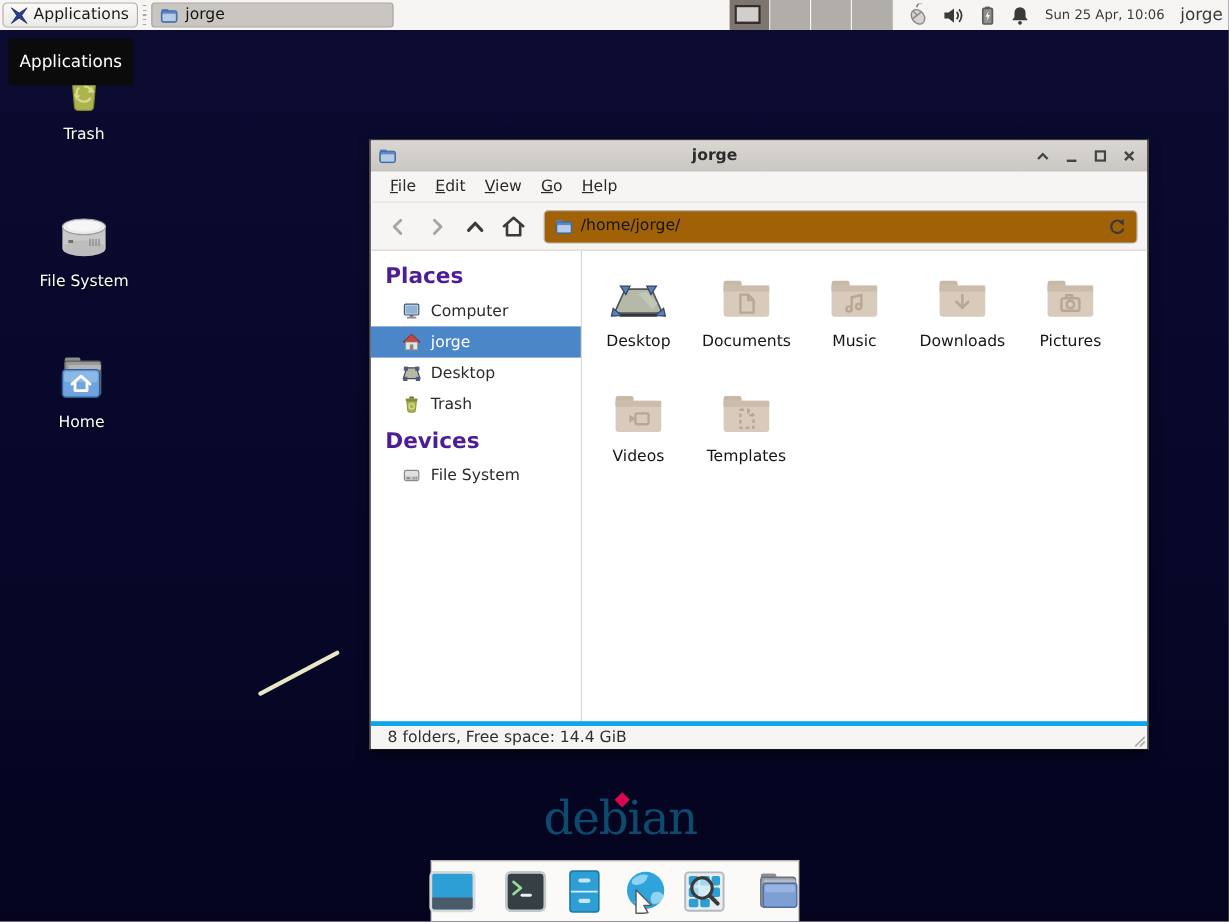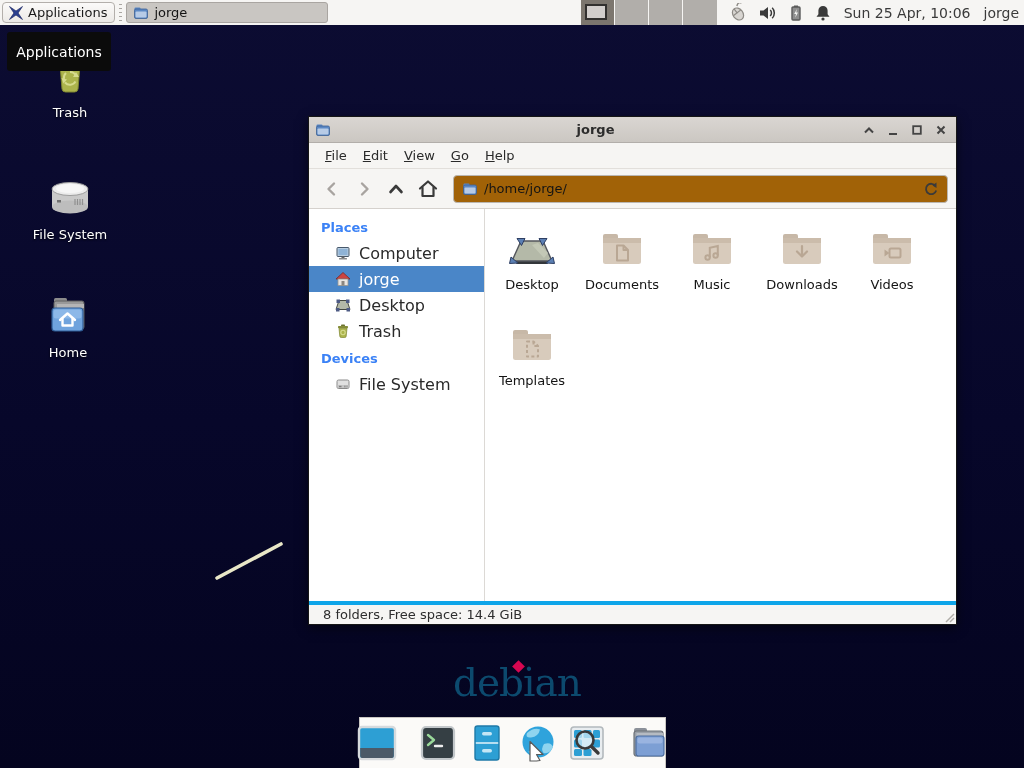--- a/index.html
+++ b/index.html
@@ -32,21 +32,21 @@
   .panel-right { position:absolute; right:3px; top:0; height:25px; display:flex; align-items:center; }
   .pager { display:flex; height:25px; margin-right:12px; }
   .ws { width:34px; height:25px; background:#b1aeaa; border-right:1px solid #f6f5f3; position:relative; }
   .ws:last-child { border-right:none; }
   .ws.active { background:#7c766e; }
   .ws.active .mini-win {
     position:absolute; left:4px; top:4px; width:22px; height:16px;
     background:#d2cecb; border:2px solid #32302e;
   }
   .tray { display:flex; align-items:center; gap:9px; margin-right:12px; }
-  .clock { font-size:14px; color:#3a3a3a; margin-right:13px; }
+  .clock { font-size:11px; color:#3a3a3a; margin-right:13px; }
   .panel-user { font-size:14px; color:#3a3a3a; margin-right:2px; }
 
   
   .tooltip {
     position:absolute; left:7px; top:32px; width:104px; height:39px; z-index:60;
     background:#0b0b0b; border-radius:3px; color:#fff; font-size:14px;
     display:flex; align-items:center; justify-content:center;
   }
 
   
@@ -85,22 +85,22 @@
   .toolbar { height:40px; flex:0 0 40px; background:#f6f5f3; border-bottom:1px solid #d5d1cd;
     display:flex; align-items:center; padding:0 8px; gap:2px; }
   .tool-btn { width:30px; height:30px; display:flex; align-items:center; justify-content:center; border-radius:3px; }
   .path-entry { flex:1; height:28px; margin-left:8px; background:#a16207; border:1px solid #bab6b1;
     border-radius:4px; display:flex; align-items:center; padding:0 8px; gap:6px; }
   .path-entry input { flex:1; border:none; outline:none; font-size:13px; color:#141414;
     font-family:"DejaVu Sans","Liberation Sans",sans-serif; background:transparent; }
 
   .win-body { flex:1; display:flex; min-height:0; }
   .sidebar { width:176px; flex:0 0 176px; background:#fff; border-right:1px solid #dcd9d5; padding-top:4px; }
-  .sb-header { font-size:13px; font-weight:bold; color:#3b82f6; padding:7px 0 5px 12px; }
-  .sb-row { height:26px; display:flex; align-items:center; gap:8px; padding-left:26px; font-size:16px; color:#2a2a2a; }
+  .sb-header { font-size:18px; font-weight:bold; color:#4c1d95; padding:7px 0 5px 12px; }
+  .sb-row { height:26px; display:flex; align-items:center; gap:8px; padding-left:26px; font-size:13px; color:#2a2a2a; }
   .sb-row.selected { background:#4a86c8; color:#fff; }
   .main-pane { flex:1; background:#fff; position:relative; }
   .file-grid { display:grid; grid-template-columns:repeat(5,90px); grid-auto-rows:96px; padding:16px 0 0 2px; }
   .grid-item { display:flex; flex-direction:column; align-items:center; }
   .grid-item .lbl { margin-top:4px; font-size:13px; color:#141414; }
 
   .statusbar { height:23px; flex:0 0 23px; background:#f6f5f3; border-top:4px solid #0ea5e9;
     display:flex; align-items:center; padding-left:14px; font-size:13px; color:#2e2e2e; position:relative; }
   .grip { position:absolute; right:1px; bottom:1px; }
 
@@ -456,20 +456,35 @@
                 <rect x="5" y="13" width="38" height="5" fill="#cbbcab"></rect>
                 <g fill="none" stroke="#b9a794" stroke-width="2.2" stroke-linecap="round" stroke-linejoin="round">
                   <path d="M24 21 v10"></path>
                   <path d="M19 26.5 l5 5 5 -5"></path>
                 </g>
               </svg>
           </span>
           <span class="lbl">Downloads</span>
         </div>
 
+        <div class="grid-item">
+          <span>
+            <svg width="48" height="48" viewBox="0 0 48 48">
+                <rect x="5" y="9" width="15" height="9" rx="2" fill="#c7b8a7"></rect>
+                <rect x="5" y="13" width="38" height="26" rx="2.5" fill="#d8cbbc"></rect>
+                <rect x="5" y="13" width="38" height="5" fill="#cbbcab"></rect>
+                <g fill="none" stroke="#b9a794" stroke-width="2" stroke-linejoin="round">
+                  <rect x="16.5" y="23.5" width="15" height="10.5" rx="2"></rect>
+                  <path d="M20.5 23.5 v-2.5 h5 v2.5"></path>
+                  <circle cx="24" cy="28.7" r="3.1"></circle>
+                </g>
+              </svg>
+          </span>
+          <span class="lbl">Pictures</span>
+        </div>
 
 
         <div class="grid-item">
           <span>
             <svg width="48" height="48" viewBox="0 0 48 48">
                 <rect x="5" y="9" width="15" height="9" rx="2" fill="#c7b8a7"></rect>
                 <rect x="5" y="13" width="38" height="26" rx="2.5" fill="#d8cbbc"></rect>
                 <rect x="5" y="13" width="38" height="5" fill="#cbbcab"></rect>
                 <polygon points="16.5,24.5 21.5,28 16.5,31.5" fill="#b9a794"></polygon>
                 <rect x="21.5" y="23.5" width="11" height="9" rx="1.5" fill="none" stroke="#b9a794" stroke-width="2"></rect>

